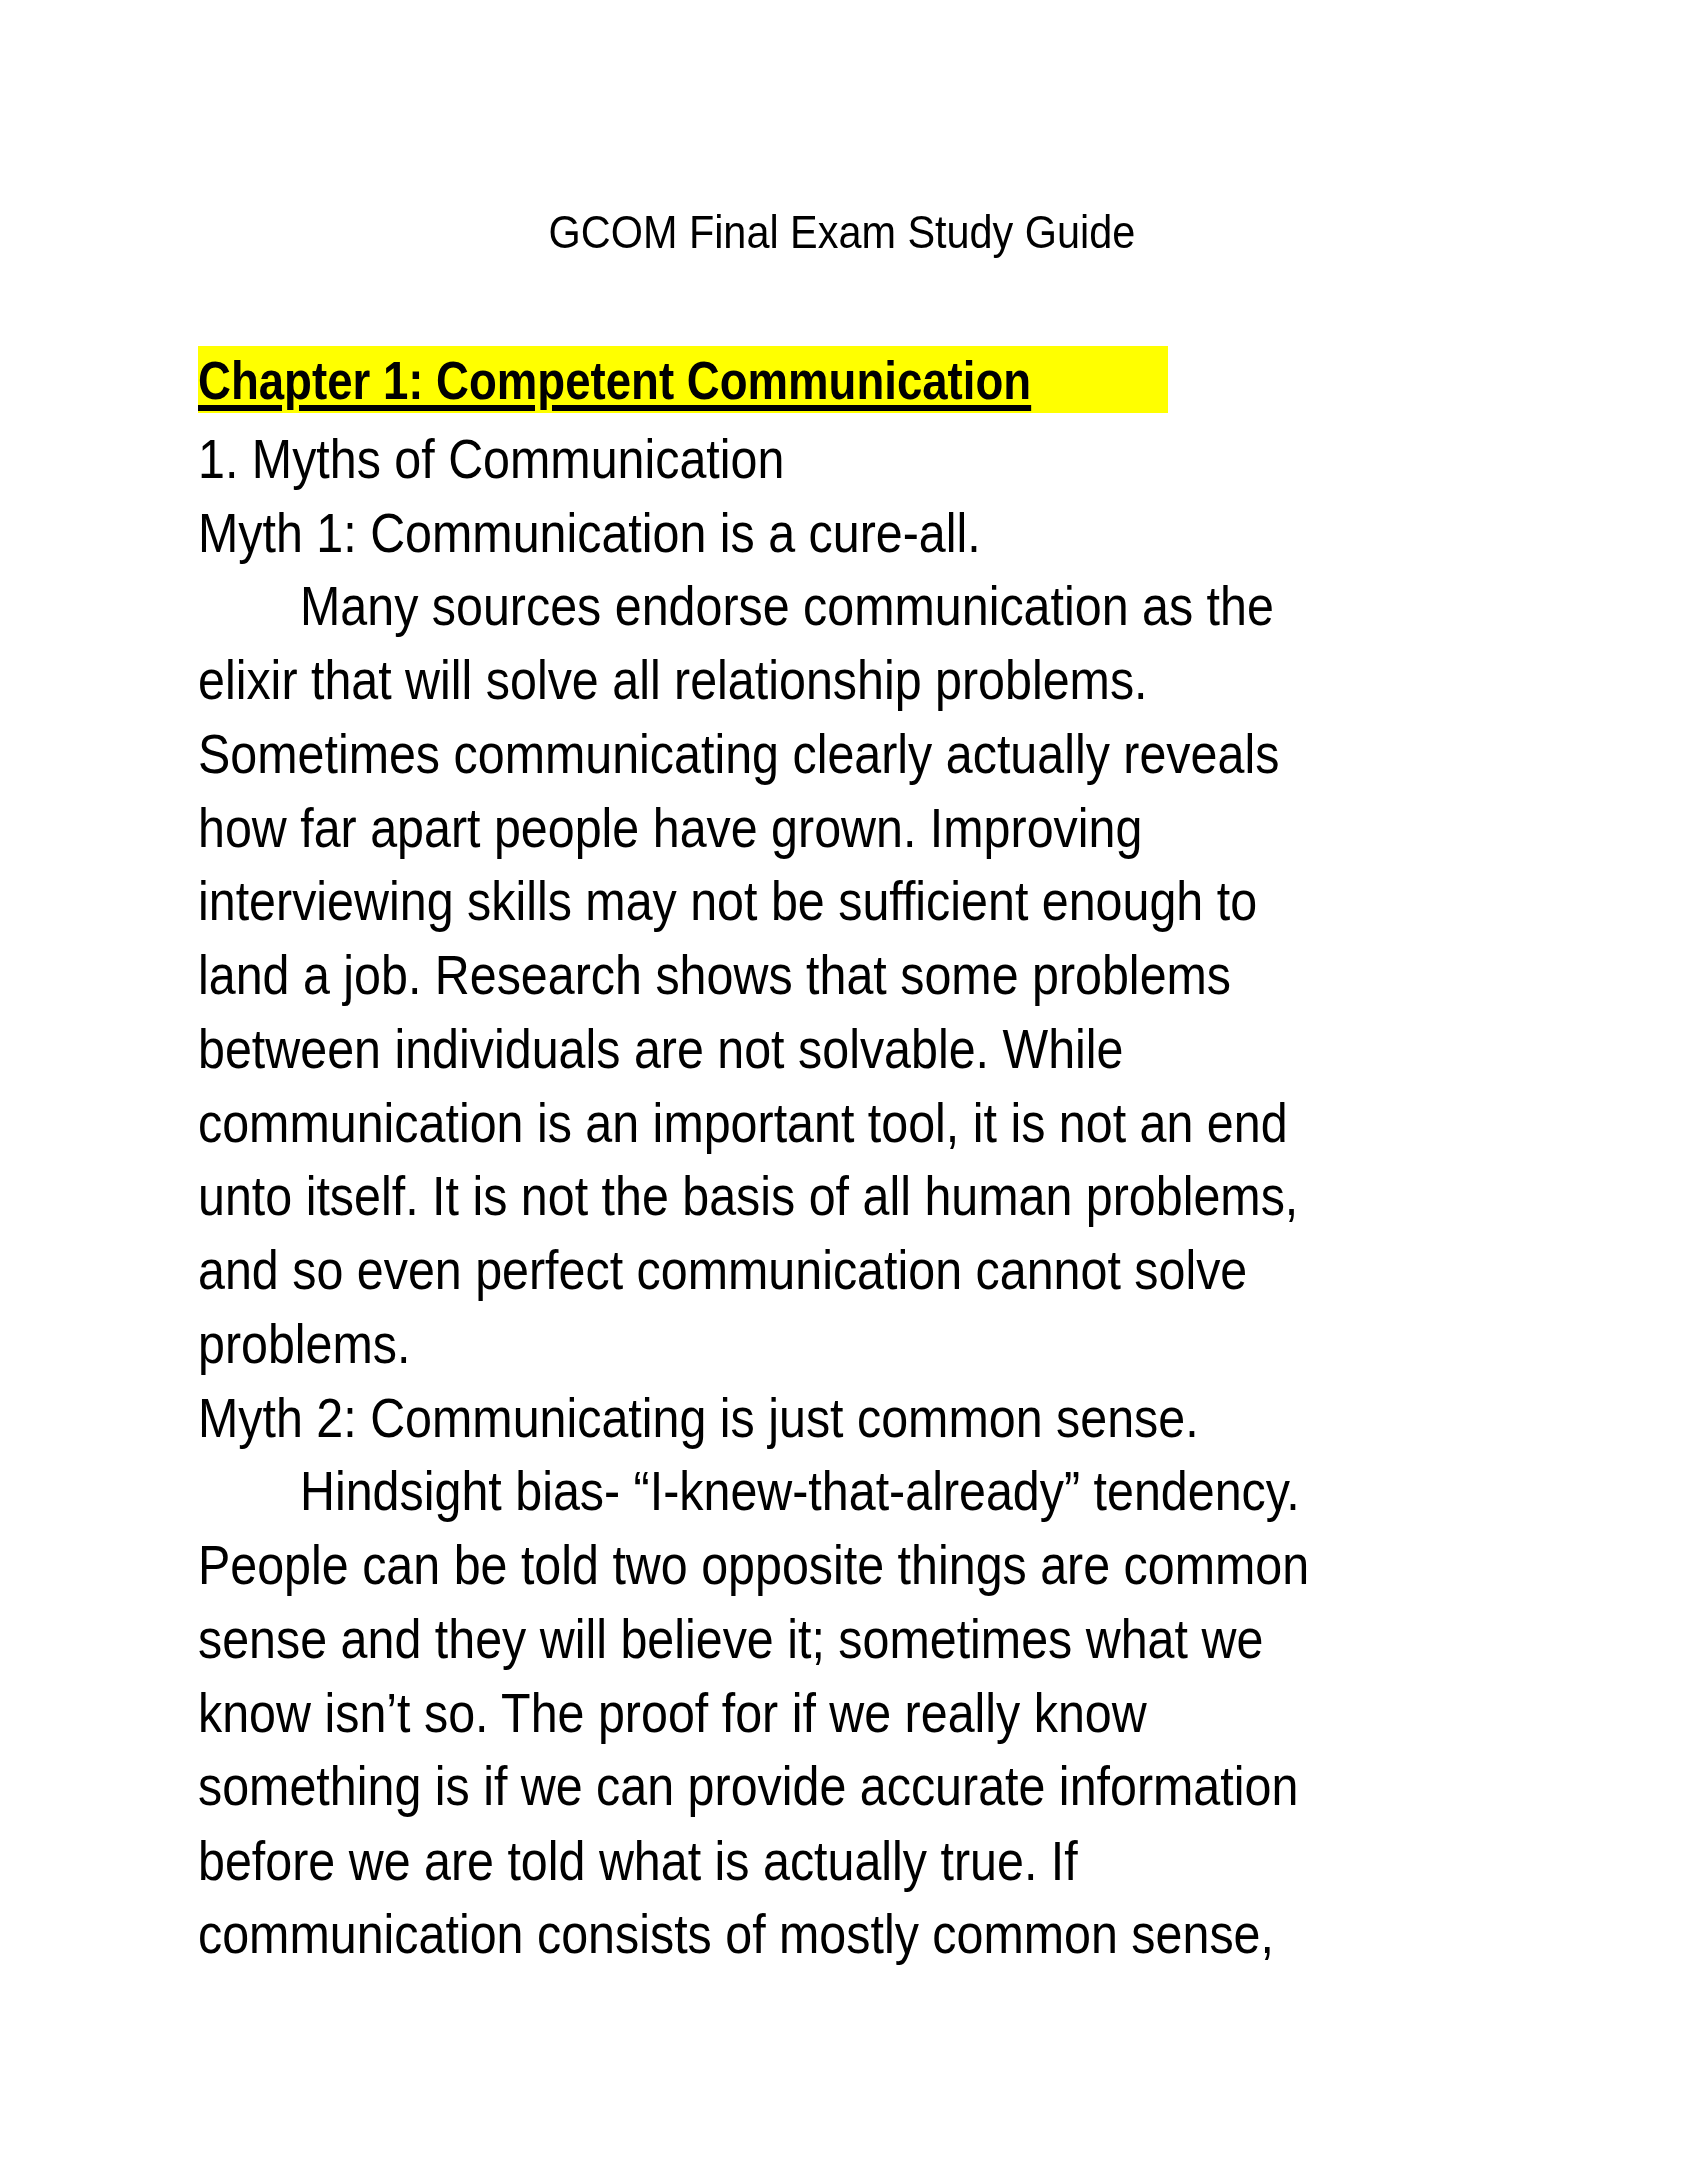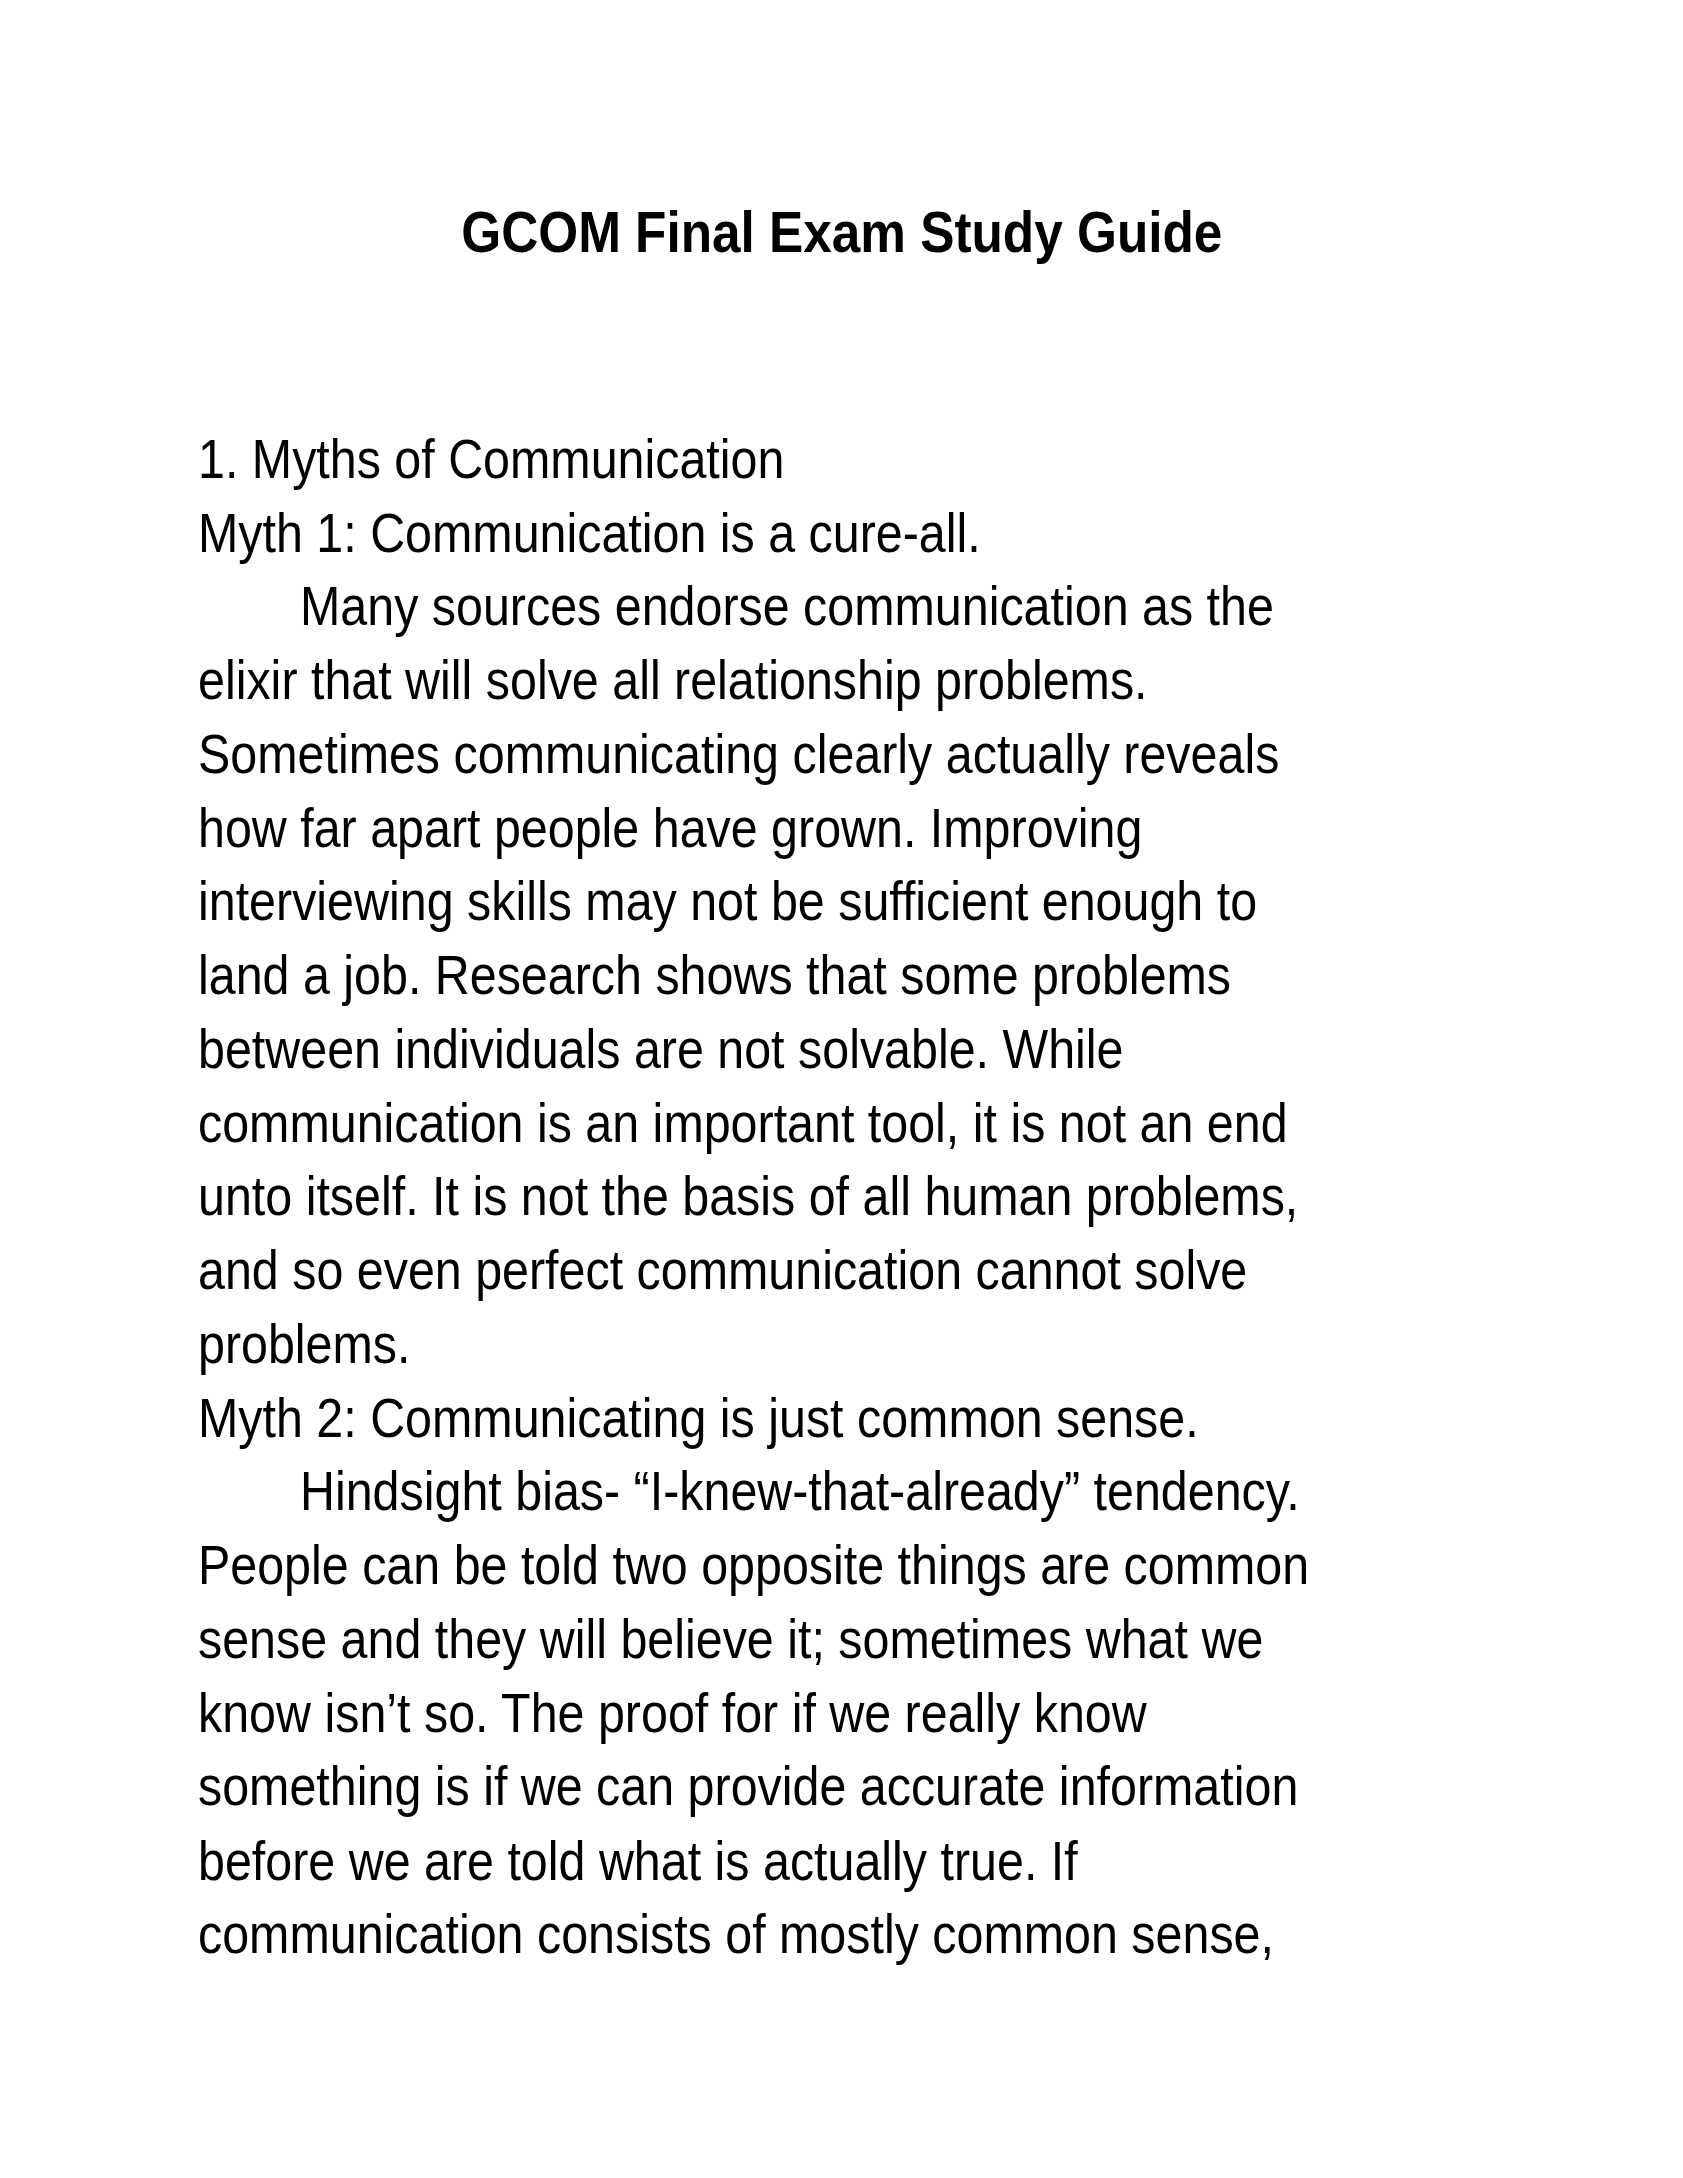--- a/index.html
+++ b/index.html
@@ -31,24 +31,23 @@
       transform: scaleX(0.88);
       transform-origin: left center;
     }
     .line.indent { left: 300px; }
     .title {
       position: absolute;
       left: 0;
       width: 1683px;
       top: 204px;
       text-align: center;
-      font-size: 57px;
+      font-size: 46px;
       line-height: 57px;
       white-space: nowrap;
-      font-weight: bold;
     }
     .title span {
       display: inline-block;
       transform: scaleX(0.9);
       transform-origin: center center;
     }
     .chapter-wrap {
       position: absolute;
       left: 198px;
       top: 346px;
@@ -74,20 +73,23 @@
   </style>
 </head>
 <body>
 
 <div class="page">
 
   <div class="title">
     <span>GCOM Final Exam Study Guide</span>
   </div>
 
+  <div class="chapter-wrap">
+    <div class="chapter">Chapter 1: Competent Communication</div>
+  </div>
 
   <div class="line" style="top:432px">1. Myths of Communication</div>
   <div class="line" style="top:506px">Myth 1: Communication is a cure-all.</div>
   <div class="line indent" style="top:579px">Many sources endorse communication as the</div>
   <div class="line" style="top:653px">elixir that will solve all relationship problems.</div>
   <div class="line" style="top:727px">Sometimes communicating clearly actually reveals</div>
   <div class="line" style="top:801px">how far apart people have grown. Improving</div>
   <div class="line" style="top:874px">interviewing skills may not be sufficient enough to</div>
   <div class="line" style="top:948px">land a job. Research shows that some problems</div>
   <div class="line" style="top:1022px">between individuals are not solvable. While</div>

